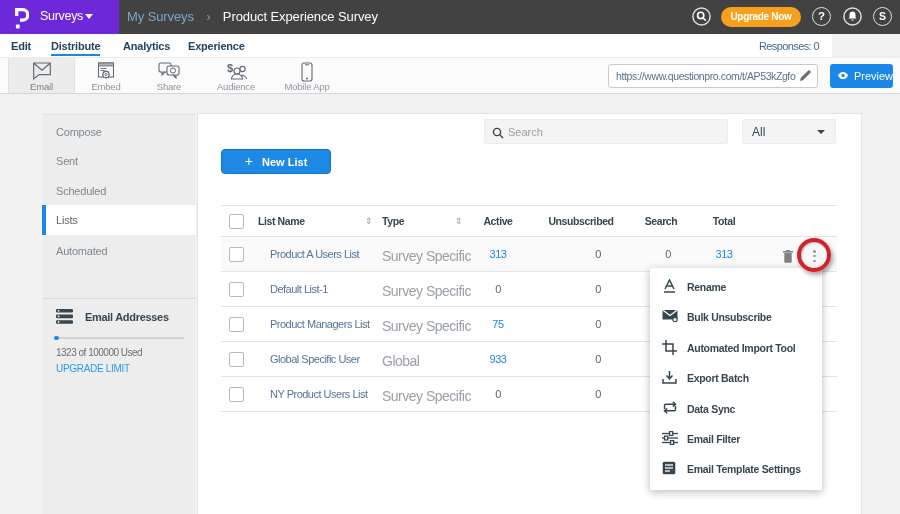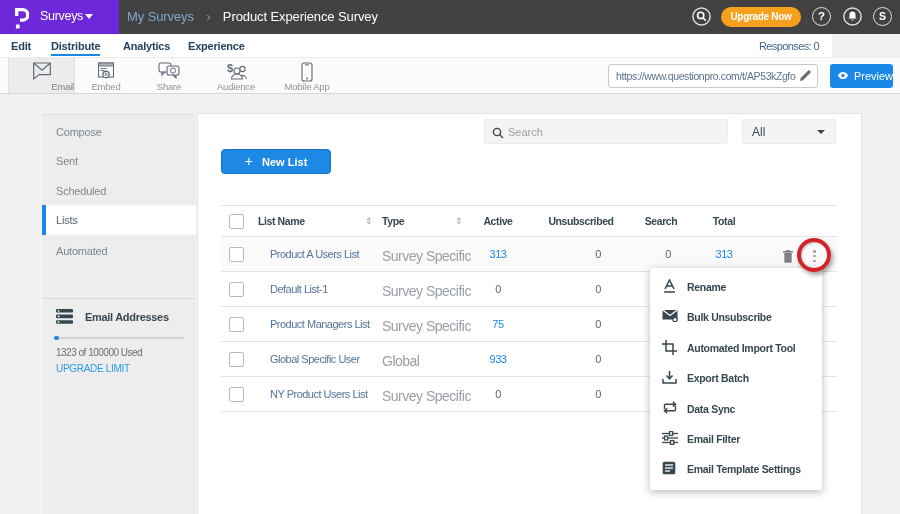--- a/index.html
+++ b/index.html
@@ -120,21 +120,21 @@
   <span class="tab" style="left:188px;">Experience</span>
   <span class="resp">Responses: 0</span>
 </div>
 
 <div class="toolbar">
   <div class="tool sel" style="left:8px; width:67px;">
     <svg width="19" height="18" viewBox="0 0 19 18">
         <path d="M1.2,1 H17.8 V12.6 H6.6 L1.2,16.9 Z" fill="none" stroke="#5f6a76" stroke-width="1.2"></path>
         <path d="M1.4,1.2 L9.5,8.3 L17.6,1.2" fill="none" stroke="#5f6a76" stroke-width="1.2"></path>
       </svg>
-    <div class="lbl" style="color:#79838c;text-align:right;">Email</div>
+    <div class="lbl" style="color:#79838c;">Email</div>
   </div>
   <div class="tool" style="left:75px; width:62px;">
     <svg width="17" height="17" viewBox="0 0 17 17">
         <rect x="1" y="1" width="15" height="14" fill="none" stroke="#5f6a76" stroke-width="1.1"></rect>
         <rect x="1" y="1" width="15" height="3" fill="#aab3bb" stroke="#5f6a76" stroke-width="0.8"></rect>
         <line x1="3" y1="6.5" x2="9" y2="6.5" stroke="#5f6a76" stroke-width="0.9"></line>
         <line x1="3" y1="8.5" x2="7" y2="8.5" stroke="#5f6a76" stroke-width="0.9"></line>
         <g stroke="#5f6a76" fill="#fbfbfb">
           <circle cx="8.5" cy="12.5" r="3.1" stroke-width="1.1"></circle>
           <circle cx="8.5" cy="12.5" r="1.1" stroke-width="0.9"></circle>

